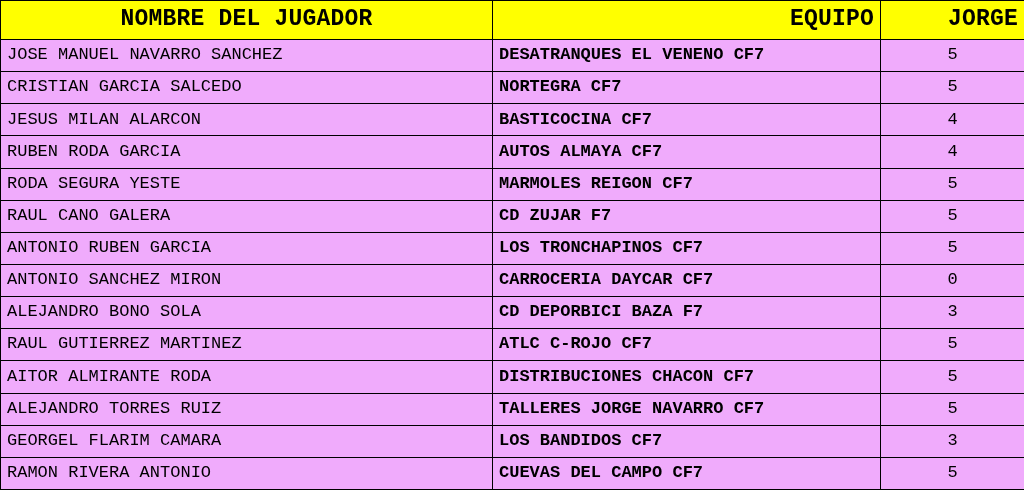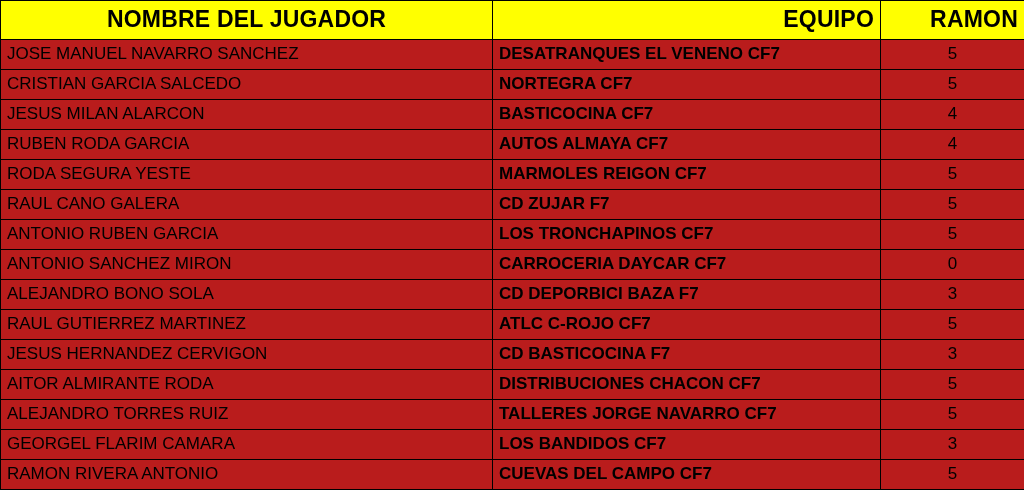--- a/index.html
+++ b/index.html
@@ -10,20 +10,21 @@
   body {
     width: 1024px;
     height: 490px;
     font-family: "Liberation Sans", sans-serif;
     overflow: hidden;
   }
   .table-wrap {
     width: 1024px;
     height: 490px;
     box-sizing: border-box;
+    font-family: Liberation Mono, monospace;
   }
   table.standings {
     border-collapse: collapse;
     table-layout: fixed;
     width: 1024px;
     height: 490px;
   }
   table.standings col.c-name  { width: 492px; }
   table.standings col.c-team  { width: 388px; }
   table.standings col.c-pts   { width: 144px; }
@@ -42,21 +43,21 @@
     font-weight: bold;
     font-size: 23px;
     height: 38px;
     text-align: right;
     letter-spacing: 0.2px;
   }
   table.standings thead th.h-name { text-align: center; }
 
   table.standings tbody td {
     height: 29px;
-    background: #b91c1c;
+    background: #f0abfc;
     color: #000000;
   }
   td.cell-name {
     text-align: left;
     font-weight: normal;
     padding-left: 10px;
     font-size: 17px;
   }
   td.cell-team {
     text-align: left;
@@ -76,21 +77,21 @@
   <table class="standings">
     <colgroup>
       <col class="c-name">
       <col class="c-team">
       <col class="c-pts">
     </colgroup>
     <thead>
       <tr>
         <th class="h-name">NOMBRE DEL JUGADOR</th>
         <th class="h-team">EQUIPO</th>
-        <th class="h-pts">RAMON</th>
+        <th class="h-pts">JORGE</th>
       </tr>
     </thead>
     <tbody id="table-body">
         <tr>
           <td class="cell-name">JOSE MANUEL NAVARRO SANCHEZ</td>
           <td class="cell-team">DESATRANQUES EL VENENO CF7</td>
           <td class="cell-points">5</td>
         </tr>
         <tr>
           <td class="cell-name">CRISTIAN GARCIA SALCEDO</td>
@@ -131,25 +132,20 @@
           <td class="cell-name">ALEJANDRO BONO SOLA</td>
           <td class="cell-team">CD DEPORBICI BAZA F7</td>
           <td class="cell-points">3</td>
         </tr>
         <tr>
           <td class="cell-name">RAUL GUTIERREZ MARTINEZ</td>
           <td class="cell-team">ATLC C-ROJO CF7</td>
           <td class="cell-points">5</td>
         </tr>
         <tr>
-          <td class="cell-name">JESUS HERNANDEZ CERVIGON</td>
-          <td class="cell-team">CD BASTICOCINA F7</td>
-          <td class="cell-points">3</td>
-        </tr>
-        <tr>
           <td class="cell-name">AITOR ALMIRANTE RODA</td>
           <td class="cell-team">DISTRIBUCIONES CHACON CF7</td>
           <td class="cell-points">5</td>
         </tr>
         <tr>
           <td class="cell-name">ALEJANDRO TORRES RUIZ</td>
           <td class="cell-team">TALLERES JORGE NAVARRO CF7</td>
           <td class="cell-points">5</td>
         </tr>
         <tr>

